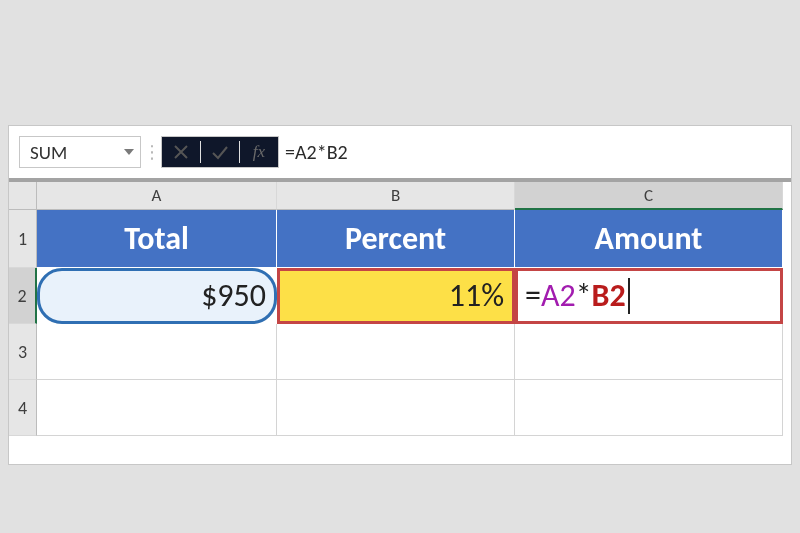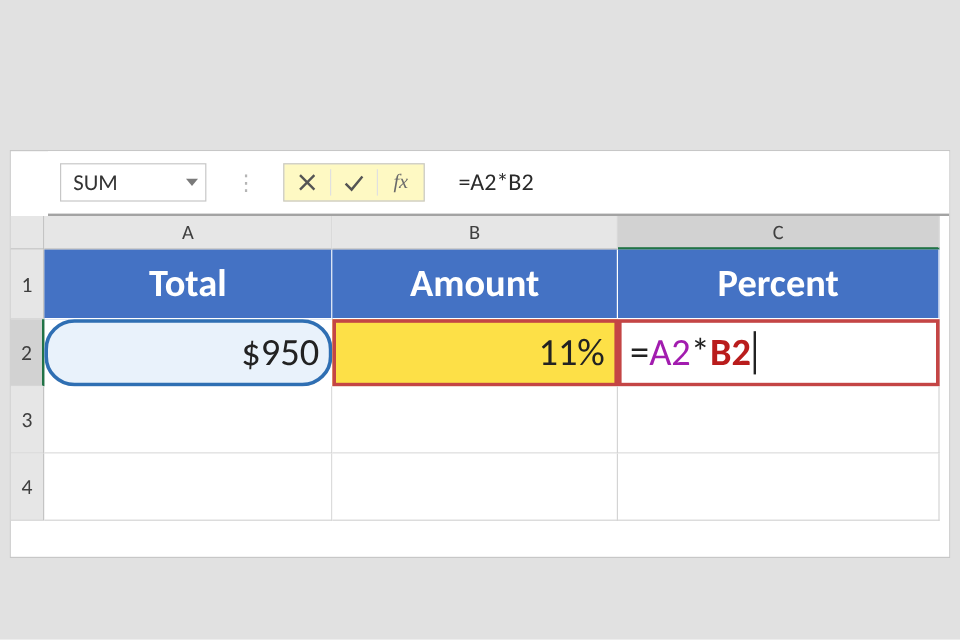--- a/index.html
+++ b/index.html
@@ -15,25 +15,24 @@
     }
     .app-shell {
       background: #fff;
       border: 1px solid #c7c7c7;
       height: 340px;
       margin-top: 100px;
     }
     .formula-bar {
       display: flex;
       align-items: center;
-      gap: 24px;
+      gap: 2px;
       padding: 10px 10px;
       background: #fff;
-      border-bottom: 2px solid #a3a3a3;
-      margin-left: 31px;
+      border-bottom: 4px solid #a3a3a3;
     }
     .name-box {
       width: 122px;
       height: 32px;
       border: 1px solid #c7c7c7;
       background: #fff;
       display: flex;
       align-items: center;
       justify-content: space-between;
       padding: 0 6px 0 10px;
@@ -44,21 +43,21 @@
       width: 0; height: 0;
       border-left: 5px solid transparent;
       border-right: 5px solid transparent;
       border-top: 6px solid #7a7a7a;
     }
     .fb-btn-group {
       display: flex;
       align-items: center;
       height: 32px;
       border: 1px solid #c7c7c7;
-      background: #fef9c3;
+      background: #0f172a;
     }
     .fb-btn {
       width: 38px;
       height: 30px;
       display: flex;
       align-items: center;
       justify-content: center;
       color: #555;
       font-size: 18px;
     }
@@ -208,22 +207,22 @@
     </div>
 
     <div class="grid-wrap">
       <div class="corner"></div>
       <div class="col-hdr">A</div>
       <div class="col-hdr">B</div>
       <div class="col-hdr active">C</div>
 
       <div class="row-hdr">1</div>
       <div class="th-cell">Total</div>
+      <div class="th-cell">Percent</div>
       <div class="th-cell">Amount</div>
-      <div class="th-cell">Percent</div>
 
       <div class="row-hdr active">2</div>
       <div class="cell val-right ref-A2">$950</div>
       <div class="cell val-right ref-B2">11%</div>
       <div class="cell edit-C2">
         <span class="fseg-eq">=</span>
           <span class="fseg-a2">A2</span>
           <span class="fseg-op">*</span>
           <span class="fseg-b2">B2</span>
           <span class="caret-slot"></span>

